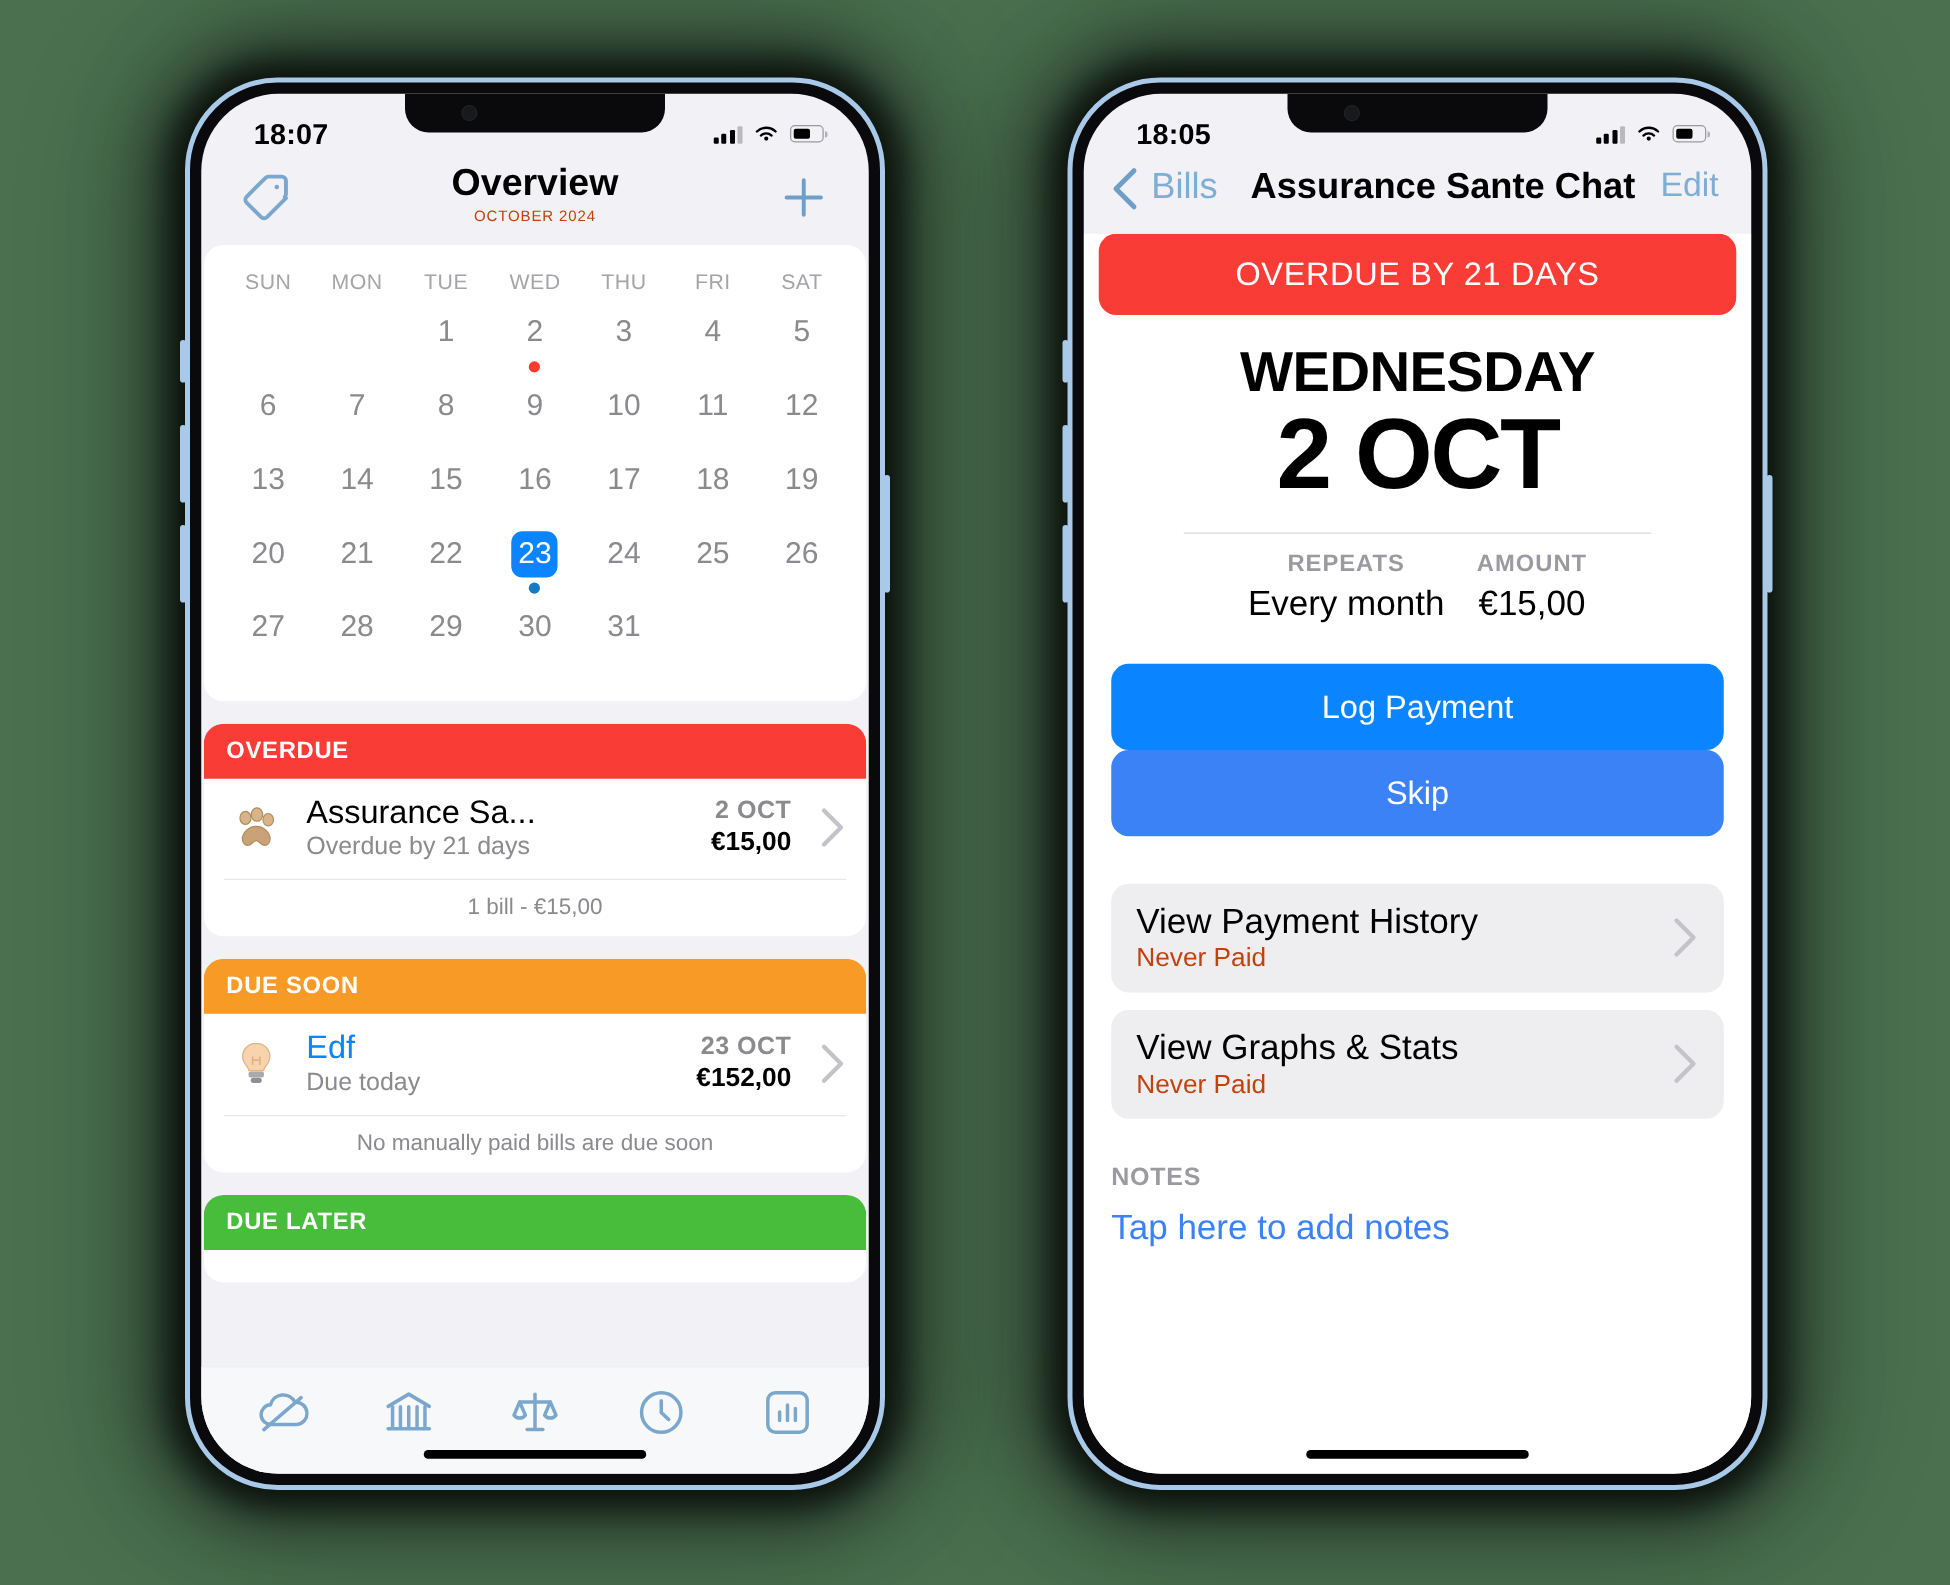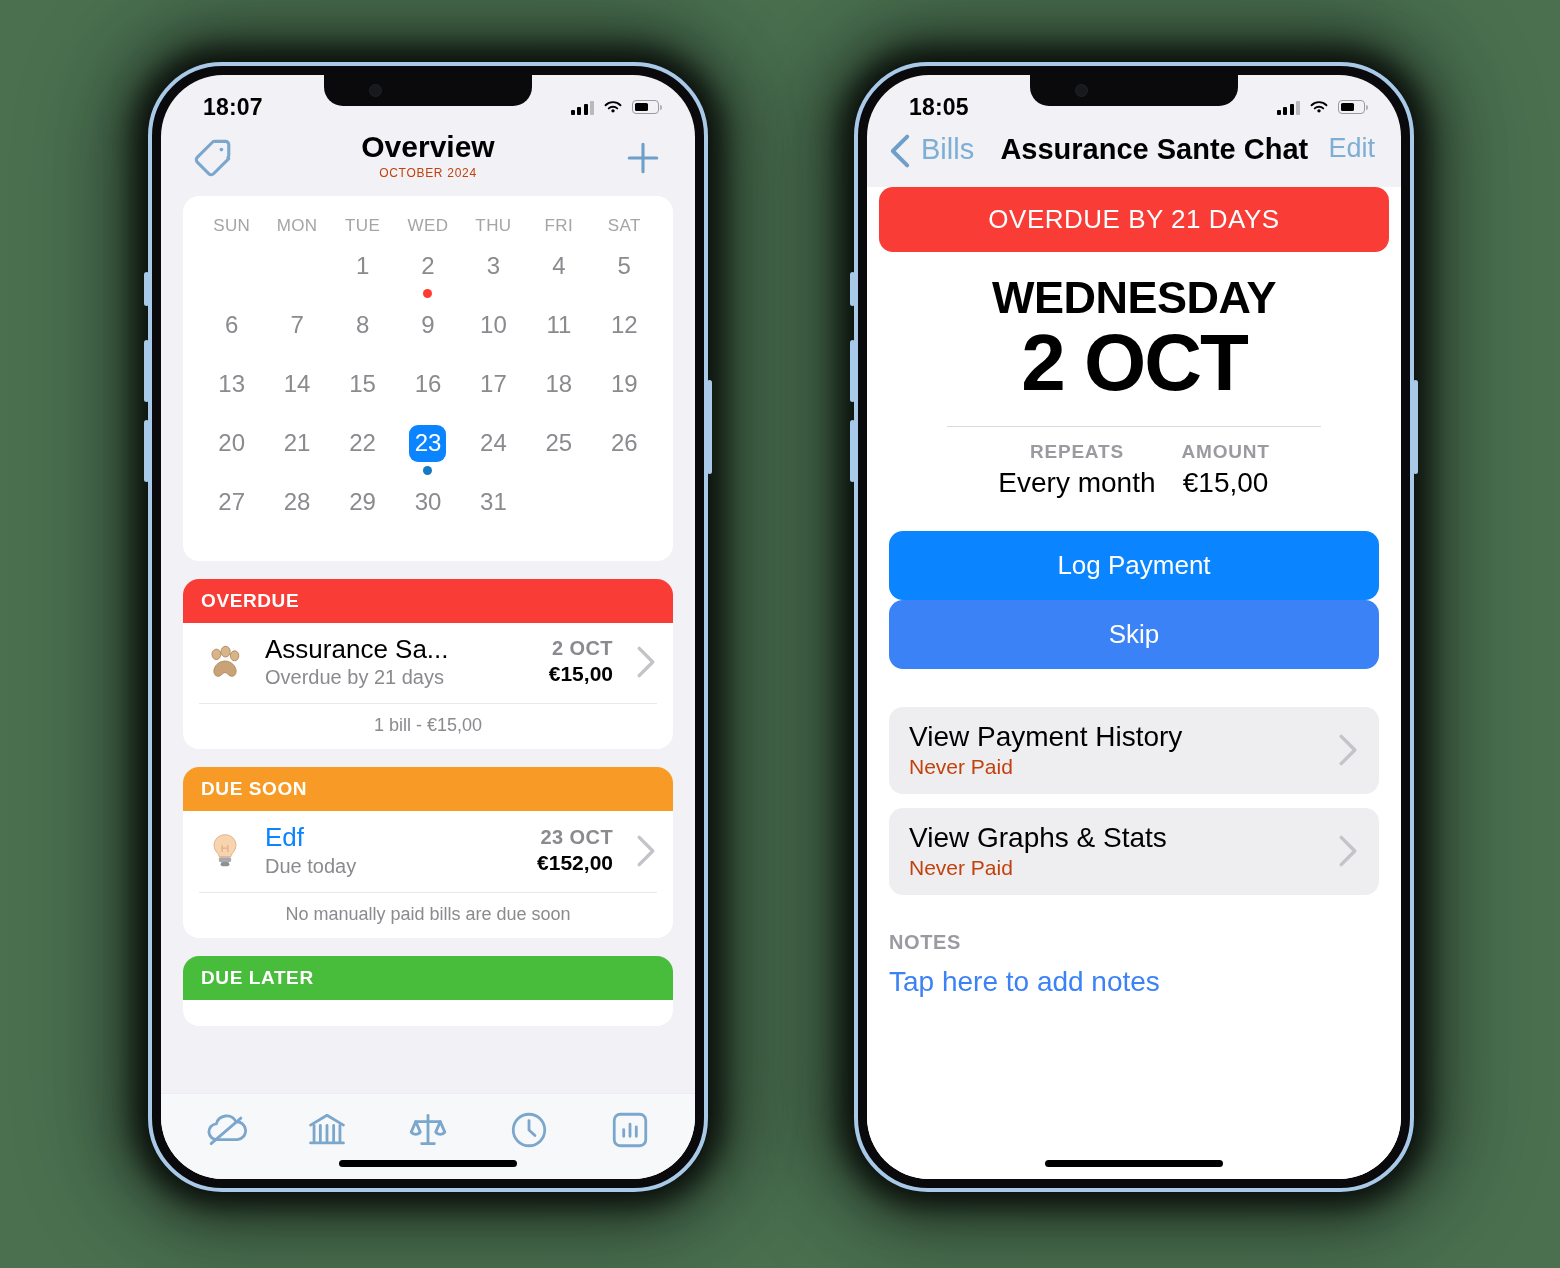--- a/index.html
+++ b/index.html
@@ -99,21 +99,21 @@
     flex: 0 0 auto;
   }
   .tag-icon { width:44px; height:44px; color:#7ba7cc; }
   .plus-icon { width:44px; height:44px; color:#6e9fc8; }
   .ov-titles { text-align:center; flex:1; }
   .ov-title { font-size:30px; font-weight:bold; color:#000; line-height:1.05; }
   .ov-sub { font-size:12px; color:#c2410c; letter-spacing:0.7px; margin-top:3px; }
 
   .scrollarea {
     flex:1 1 auto; overflow:hidden; position:relative;
-    padding: 0 20px;
+    padding: 0 0;
   }
 
   
   .cal-card {
     background:#fff; border-radius:16px; padding: 14px 16px 18px 16px;
     margin: 0 2px;
   }
   .cal-row { display:grid; grid-template-columns:repeat(7,1fr); }
   .cal-dow {
     text-align:center; font-size:17px; color:#a4a4a9; letter-spacing:0.4px;

